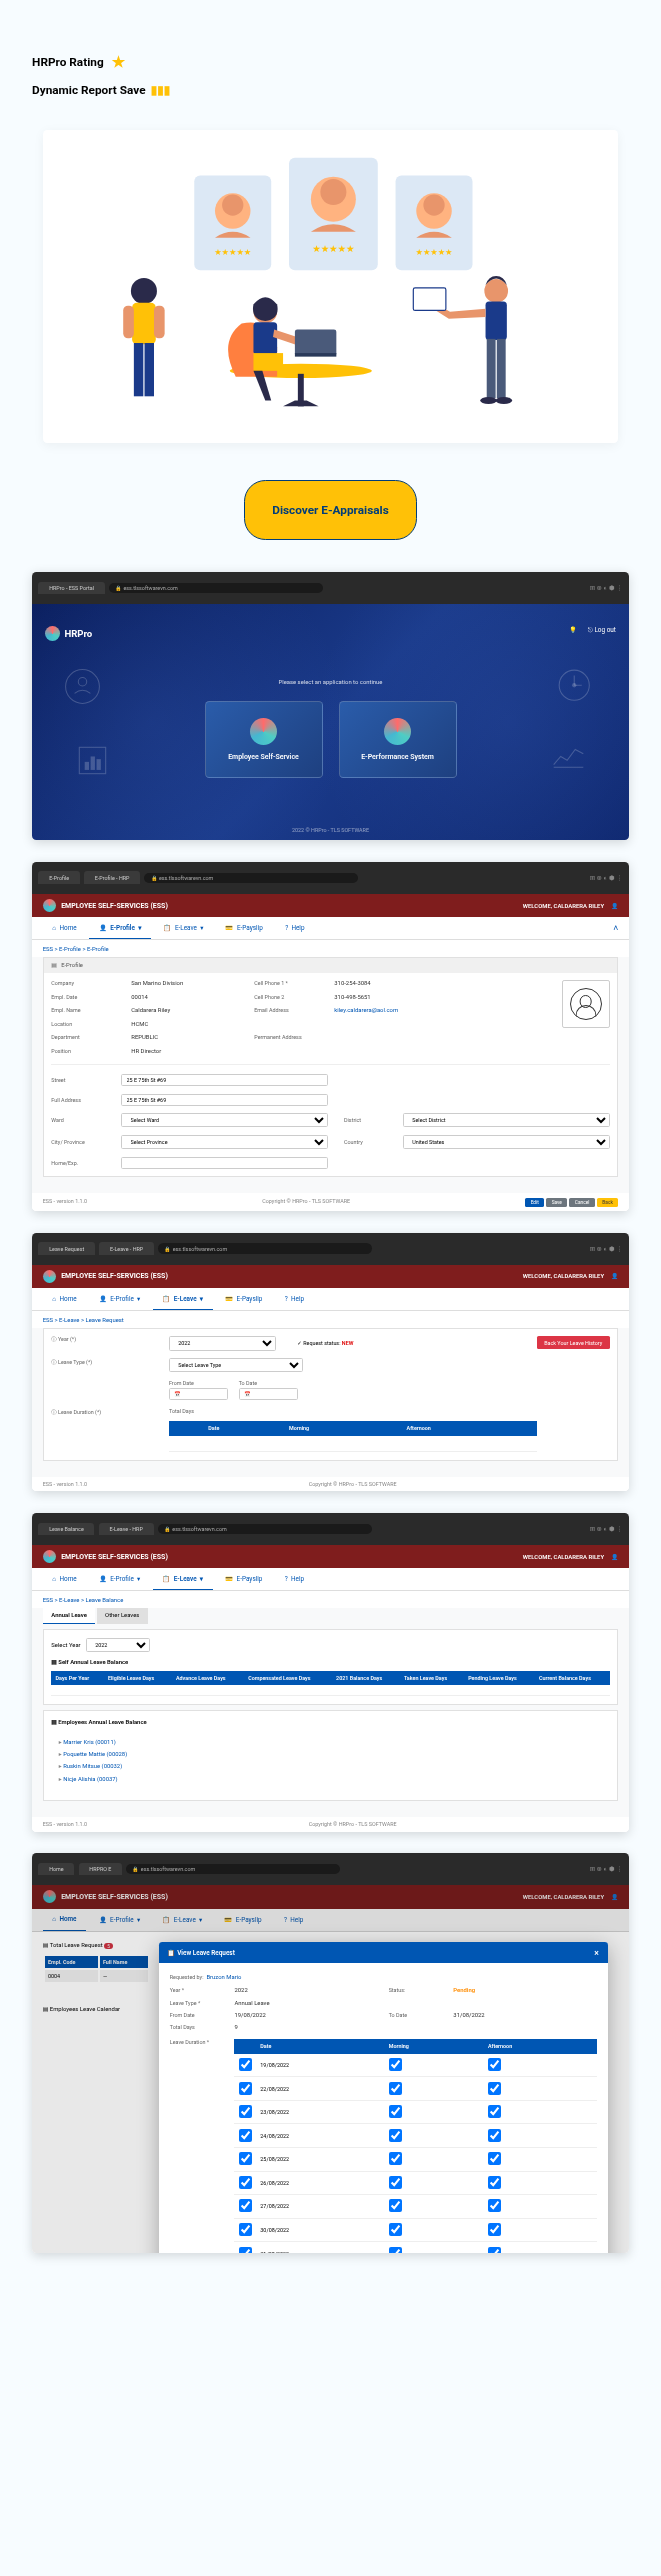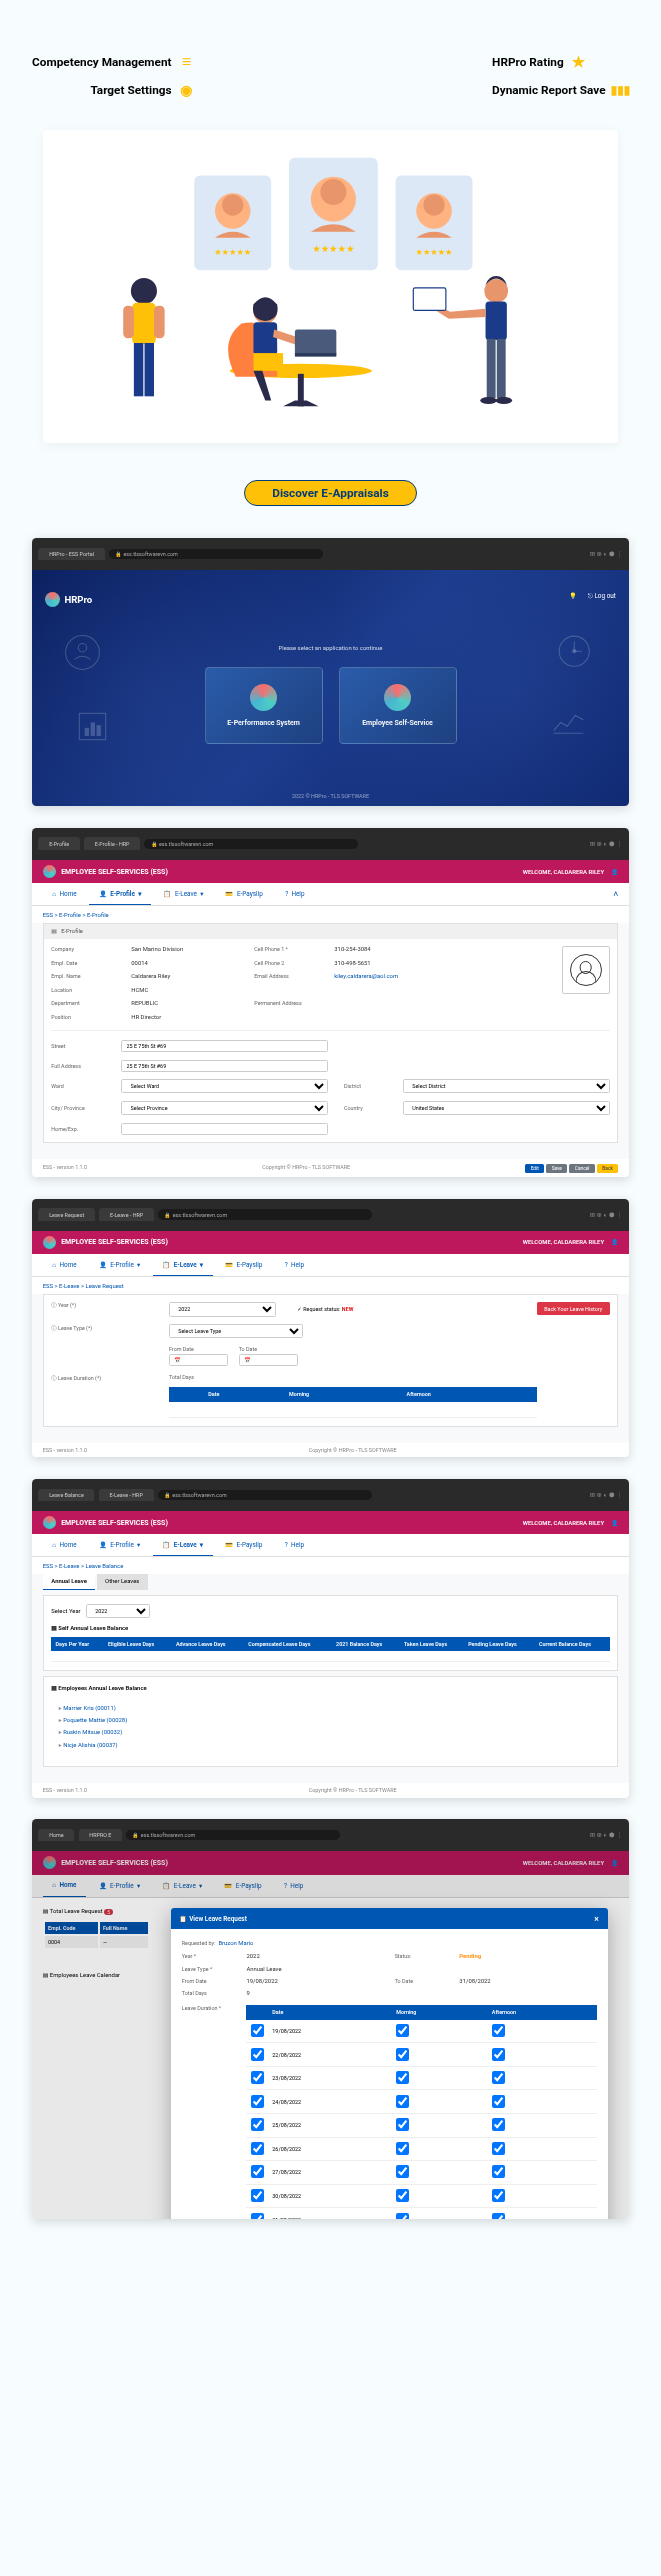--- a/index.html
+++ b/index.html
@@ -9,21 +9,21 @@
 .hero h1{font-size:22.5px;font-weight:700;margin-bottom:10.7px}
 .hero p{font-size:10.7px;color:#333;line-height:1.6;max-width:482px;margin:0 auto}
 .features{display:flex;justify-content:space-between;padding:16px 21.4px;margin-top:16px}
 .feat-col{display:flex;flex-direction:column;gap:10.7px}
 .feat-item{display:flex;align-items:center;gap:6.4px;font-size:11.8px;font-weight:700}
 .feat-col.left .feat-item{justify-content:flex-end}
 .feat-icon{width:17px;height:17px;display:flex;align-items:center;justify-content:center}
 .illustration{background:#fff;margin:16px 32px;padding:21.4px;border-radius:4.3px;box-shadow:0 2.1px 10.7px rgba(0,0,0,0.05)}
 .illus-svg{width:100%;height:268px}
 .cta-wrap{text-align:center;padding:21.4px 0 32px}
-.cta-btn{background:#ffc107;color:#003d7a;border:1.6px solid #003d7a;border-radius:21.4px;padding:5px 27px;font-size:11.8px;font-weight:700;cursor:pointer}
+.cta-btn{background:#ffc107;color:#003d7a;border:1.6px solid #003d7a;border-radius:21.4px;padding:22px 27px;font-size:11.8px;font-weight:700;cursor:pointer}
 .screenshots{padding:0 21.4px}
 .screen{margin-bottom:21.4px;border-radius:4.3px;overflow:hidden;box-shadow:0 2.1px 10.7px rgba(0,0,0,0.15);background:#fff}
 .browser-chrome{background:#2a2a2a;height:32px;display:flex;align-items:center;padding:0 6.4px;gap:4.3px}
 .chrome-tab{background:#3a3a3a;color:#ccc;font-size:5.4px;padding:3.2px 10.7px;border-radius:3.2px 3.2px 0 0;display:flex;align-items:center;gap:3.2px}
 .chrome-url{background:#1a1a1a;color:#aaa;font-size:5.4px;padding:2.1px 6.4px;border-radius:6.4px;flex:1;max-width:214px}
 .chrome-icons{margin-left:auto;display:flex;gap:5.4px;color:#888;font-size:6.4px}
 .s1{position:relative;height:236px;background:linear-gradient(135deg,#0a1e5e 0%,#1a3a8a 50%,#0f2870 100%)}
 .s1-overlay{position:absolute;inset:0;background:radial-gradient(circle at 20% 50%,rgba(100,150,255,0.1) 0%,transparent 40%),radial-gradient(circle at 80% 50%,rgba(100,150,255,0.1) 0%,transparent 40%)}
 .s1-header{position:relative;display:flex;justify-content:space-between;align-items:flex-start;padding:22px 13px;color:#fff}
 .s1-logo{display:flex;align-items:center;gap:4.3px;font-size:9.6px;font-weight:700}
@@ -31,21 +31,21 @@
 .s1-right{display:flex;align-items:center;gap:10.7px;font-size:6.4px}
 .s1-center{position:relative;text-align:center;padding-top:16px;color:#fff}
 .s1-center h2{font-size:13px;margin-bottom:4.3px}
 .s1-center p{font-size:5.9px;opacity:0.8}
 .s1-apps{display:flex;justify-content:center;gap:16px;margin-top:16px}
 .s1-app{background:linear-gradient(135deg,#2a5caa,#1e4080);border:0.5px solid rgba(255,255,255,0.2);border-radius:4.3px;padding:16px 21.4px;text-align:center;min-width:118px}
 .s1-app-icon{width:27px;height:27px;margin:0 auto 7.5px;border-radius:50%;background:conic-gradient(#ff6b6b,#4ecdc4,#45b7d1,#ff6b6b)}
 .s1-app-label{color:#fff;font-size:7px;font-weight:600}
 .s1-footer{position:absolute;bottom:7.5px;width:100%;text-align:center;color:rgba(255,255,255,0.5);font-size:5.4px}
 .s1-deco{position:absolute;color:rgba(255,255,255,0.15);font-size:27px}
-.app-header{background:#be185d;color:#fff;display:flex;justify-content:space-between;align-items:center;padding:5.4px 10.7px}
+.app-header{background:#7f1d1d;color:#fff;display:flex;justify-content:space-between;align-items:center;padding:5.4px 10.7px}
 .app-title{display:flex;align-items:center;gap:5.4px;font-size:7px;font-weight:700}
 .app-title-icon{width:13px;height:13px;border-radius:50%;background:conic-gradient(#ff6b6b,#4ecdc4,#45b7d1,#ff6b6b)}
 .app-welcome{font-size:5.9px;font-weight:600}
 .app-nav{background:#fff;border-bottom:0.5px solid #ddd;display:flex;align-items:center;padding:0 10.7px;gap:3.2px}
 .nav-item{padding:6.4px 9.6px;font-size:6.4px;color:#0056b3;display:flex;align-items:center;gap:3.2px;cursor:pointer}
 .nav-item.active{border-bottom:1.6px solid #0056b3;font-weight:600}
 .breadcrumb{padding:5.4px 10.7px;font-size:5.9px;color:#0056b3}
 .content{padding:0 10.7px 10.7px;background:#f8f9fa}
 .panel{background:#fff;border:0.5px solid #e0e0e0;margin-bottom:5.4px}
 .panel-hdr{background:#f0f0f0;padding:4.3px 7.5px;font-size:5.9px;color:#555;display:flex;align-items:center;gap:4.3px}
@@ -80,48 +80,38 @@
 .status-new{color:#d00;font-weight:600}
 .action-btn{background:#dc3545;color:#fff;padding:3.2px 7.5px;font-size:5.4px;border:none;border-radius:1.6px;cursor:pointer;float:right}
 .tabs{display:flex;gap:1.1px;margin-bottom:5.4px}
 .tab{padding:4.3px 8.6px;font-size:5.9px;background:#e0e0e0;cursor:pointer}
 .tab.active{background:#fff;border-bottom:1.1px solid #0056b3;font-weight:600}
 .year-sel{display:flex;align-items:center;gap:5.4px;margin-bottom:7.5px;font-size:5.9px}
 .emp-list{list-style:none;padding:7.5px}
 .emp-list li{padding:3.2px 0;font-size:5.9px;color:#0056b3}
 .emp-list li::before{content:'▸ ';color:#888}
 .modal-overlay{position:relative;background:#e8e8e8;min-height:321px}
-.modal{position:absolute;top:10.7px;left:139px;right:21.4px;background:#fff;border-radius:3.2px;box-shadow:0 5.4px 21.4px rgba(0,0,0,0.3);z-index:10}
+.modal{position:absolute;top:10.7px;left:127px;right:21.4px;background:#fff;border-radius:3.2px;box-shadow:0 5.4px 21.4px rgba(0,0,0,0.3);z-index:10}
 .modal-hdr{background:#0056b3;color:#fff;padding:5.4px 8.6px;font-size:6.4px;font-weight:600;display:flex;justify-content:space-between;align-items:center;border-radius:3.2px 3.2px 0 0}
 .modal-close{cursor:pointer;font-size:8.6px}
 .modal-body{padding:10.7px;font-size:5.9px}
 .modal-grid{display:grid;grid-template-columns:54px 1fr 54px 1fr;gap:6.4px 10.7px;margin-bottom:8.6px}
 .status-pending{color:#ff8c00;font-weight:600}
 .dim-bg{filter:brightness(0.85)}
 .side-content{padding:10.7px;font-size:5.9px}
 .side-table{width:107px;font-size:5.4px}
 .side-table th{background:#0056b3;color:#fff;padding:3.2px;text-align:left}
 .side-table td{padding:3.2px;background:#fff}
 </style>
 </head>
 <body>
 
 <div class="container">
 
   <div class="features">
-    <div class="feat-col left">
-      <div class="feat-item">
-        <span>Competency Management</span>
-        <span class="feat-icon" style="color:#ffc107;font-size:16px;font-weight:900">≡</span>
-      </div>
-      <div class="feat-item">
-        <span>Target Settings</span>
-        <span class="feat-icon" style="color:#ffc107;font-size:14px">◉</span>
-      </div>
-    </div>
     <div class="feat-col right">
       <div class="feat-item">
         <span>HRPro Rating</span>
         <span class="feat-icon" style="color:#ffc107;font-size:15px">★</span>
       </div>
       <div class="feat-item">
         <span>Dynamic Report Save</span>
         <span class="feat-icon" style="color:#ffc107;font-size:11.8px">▮▮▮</span>
       </div>
     </div>
@@ -227,25 +217,25 @@
           <div class="s1-right">
             <span>💡</span>
             <span>⎋ <span>Log out</span></span>
           </div>
         </div>
         <div class="s1-center">
           <p>Please select an application to continue</p>
           <div class="s1-apps">
             <div class="s1-app">
               <div class="s1-app-icon"></div>
-              <div class="s1-app-label">E-Performance System</div>
+              <div class="s1-app-label">Employee Self-Service</div>
             </div>
             <div class="s1-app">
               <div class="s1-app-icon"></div>
-              <div class="s1-app-label">Employee Self-Service</div>
+              <div class="s1-app-label">E-Performance System</div>
             </div>
           </div>
         </div>
         <div class="s1-footer">2022 © HRPro - TLS SOFTWARE</div>
       </div>
     </div>
 
     <div class="screen">
       <div class="browser-chrome">
         <div class="chrome-tab">

